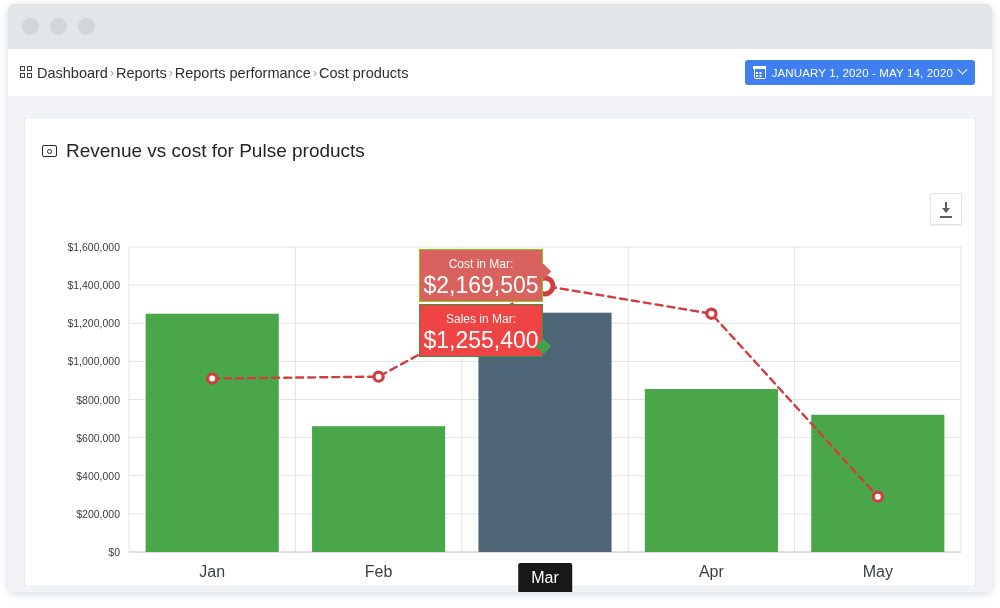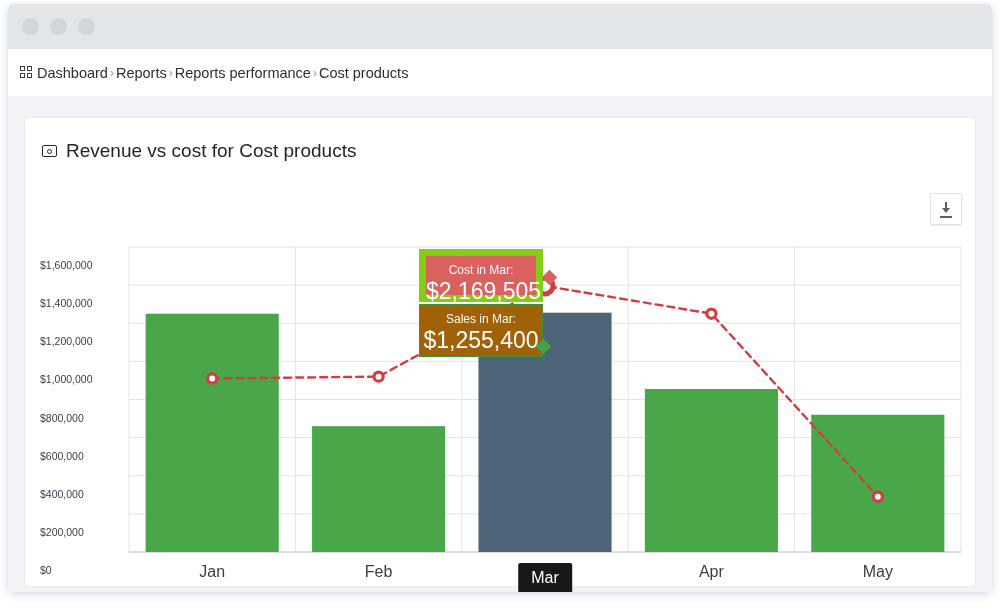--- a/index.html
+++ b/index.html
@@ -244,26 +244,25 @@
     position: absolute;
     left: 0;
     top: 0;
     width: 952px;
     height: 470px;
   }
   .y-label {
     position: absolute;
     right: 0;
     width: 80px;
-    text-align: left;
+    text-align: right;
     font-size: 10.5px;
     color: #3b3f44;
     transform: translateY(-50%);
     white-space: nowrap;
-    margin-top: 18px;
   }
   .x-label {
     position: absolute;
     top: 0;
     font-size: 16px;
     color: #3b3f44;
     transform: translateX(-50%);
     white-space: nowrap;
   }
   .x-label.active {
@@ -287,24 +286,24 @@
     line-height: 14px;
     opacity: 0.97;
   }
   .tip .tip-value {
     font-size: 23px;
     line-height: 26px;
     margin-top: 1px;
   }
   .tip.cost {
     background: #d9625e;
-    border: 7px solid #84cc16;
+    border: 1px solid #84cc16;
   }
   .tip.sales {
-    background: #a16207;
+    background: #ef4444;
     border: 1px solid #3c943f;
   }
   .tip-notch {
     position: absolute;
     width: 11px;
     height: 11px;
     transform: rotate(45deg);
   }
 </style>
 </head>
@@ -333,29 +332,34 @@
         </span>
         <span class="bc-item">Dashboard</span>
         <span class="bc-sep">›</span>
         <span class="bc-item">Reports</span>
         <span class="bc-sep">›</span>
         <span class="bc-item">Reports performance</span>
         <span class="bc-sep">›</span>
         <span class="bc-item">Cost products</span>
       </div>
 
+      <div class="daterange">
+        <span class="cal-icon"></span>
+        <span>JANUARY 1, 2020 - MAY 14, 2020</span>
+        <span class="chev-down"></span>
+      </div>
 
     </div>
 
     <div class="page">
       <div class="card">
 
         <div class="card-title">
           <span class="title-badge"></span>
-          <span>Revenue vs cost for Cost products</span>
+          <span>Revenue vs cost for Pulse products</span>
         </div>
 
         <div class="download-btn">
           <span class="dl-arrow"></span>
           <span class="dl-base"></span>
         </div>
 
         <div class="chart" id="chart"><svg width="952" height="470">
               <line x1="104" x2="936" y1="434" y2="434" stroke="#e2e4e8" stroke-width="1"></line>
               <line x1="104" x2="936" y1="395.875" y2="395.875" stroke="#e2e4e8" stroke-width="1"></line>

